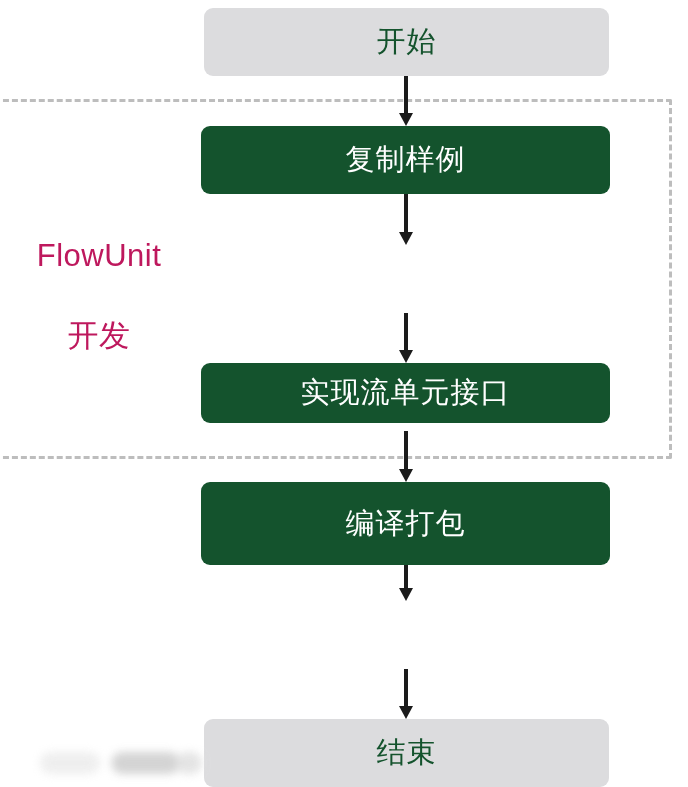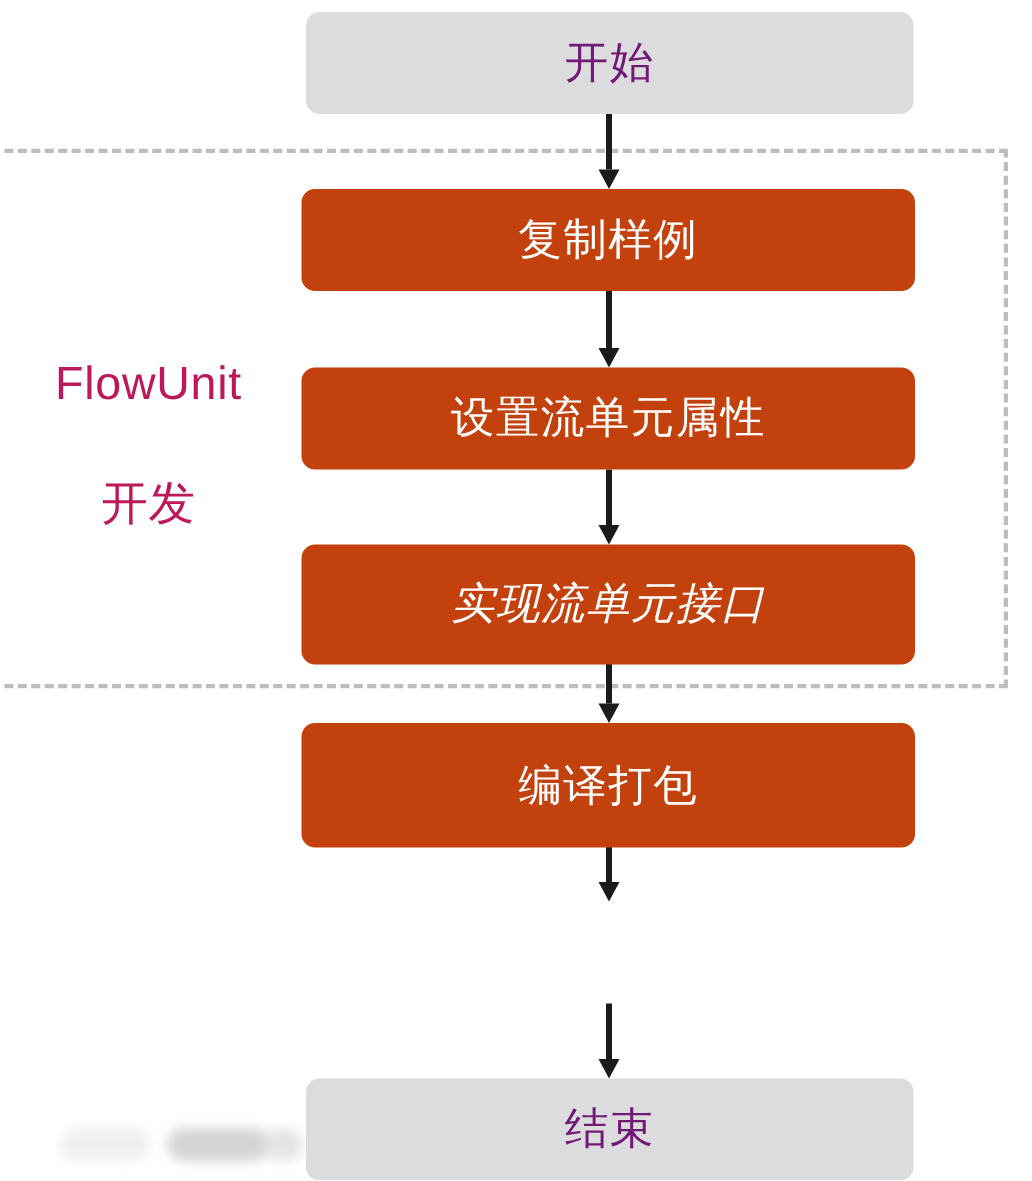--- a/index.html
+++ b/index.html
@@ -56,26 +56,26 @@
     display: flex;
     align-items: center;
     justify-content: center;
     border-radius: 9px;
     font-size: 29px;
     letter-spacing: 1px;
     white-space: nowrap;
   }
   .node.terminal {
     background: #dcdcde;
-    color: #701a75;
+    color: #14532d;
     left: 204px;
     width: 405px;
   }
   .node.step {
-    background: #c2410c;
+    background: #14532d;
     color: #ffffff;
     left: 201px;
     width: 409px;
   }
 
   
   .connector {
     position: absolute;
     left: 402px;
     width: 8px;
@@ -152,23 +152,22 @@
   </div>
   <div class="connector" style="top:669px;height:50px;">
     <div class="shaft" style="height:37px;"></div>
     <div class="head" style="top:37px;"></div>
   </div>
 
   <div class="node terminal" style="top:8px;height:68px;">开始</div>
 
   <div class="node step" style="top:126px;height:68px;">复制样例</div>
 
-  <div class="node step" style="top:245px;height:68px;">设置流单元属性</div>
 
-  <div class="node step" style="top:363px;height:80px;font-style:italic;">实现流单元接口</div>
+  <div class="node step" style="top:363px;height:60px;">实现流单元接口</div>
 
   <div class="node step" style="top:482px;height:83px;">编译打包</div>
 
 
   <div class="node terminal" style="top:719px;height:68px;">结束</div>
 
   <div class="redaction">
     <div class="blk b1"></div>
     <div class="blk b2"></div>
     <div class="blk b3"></div>

